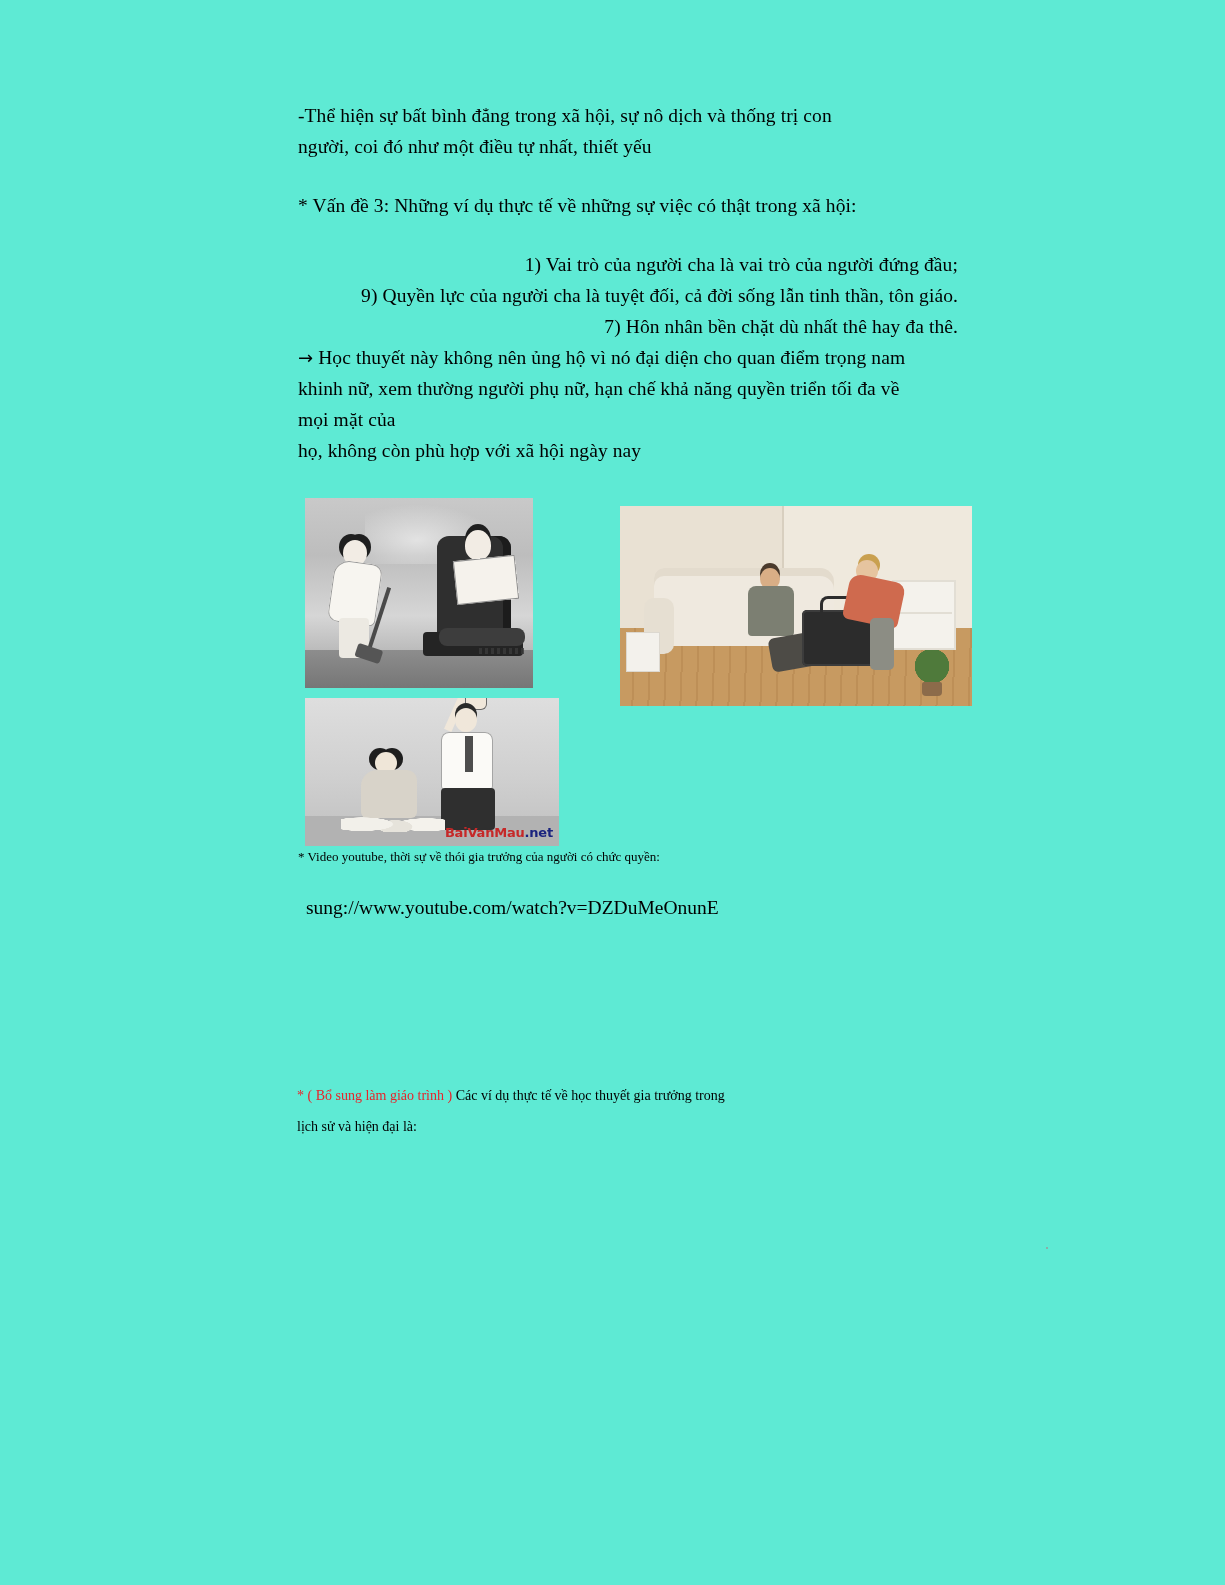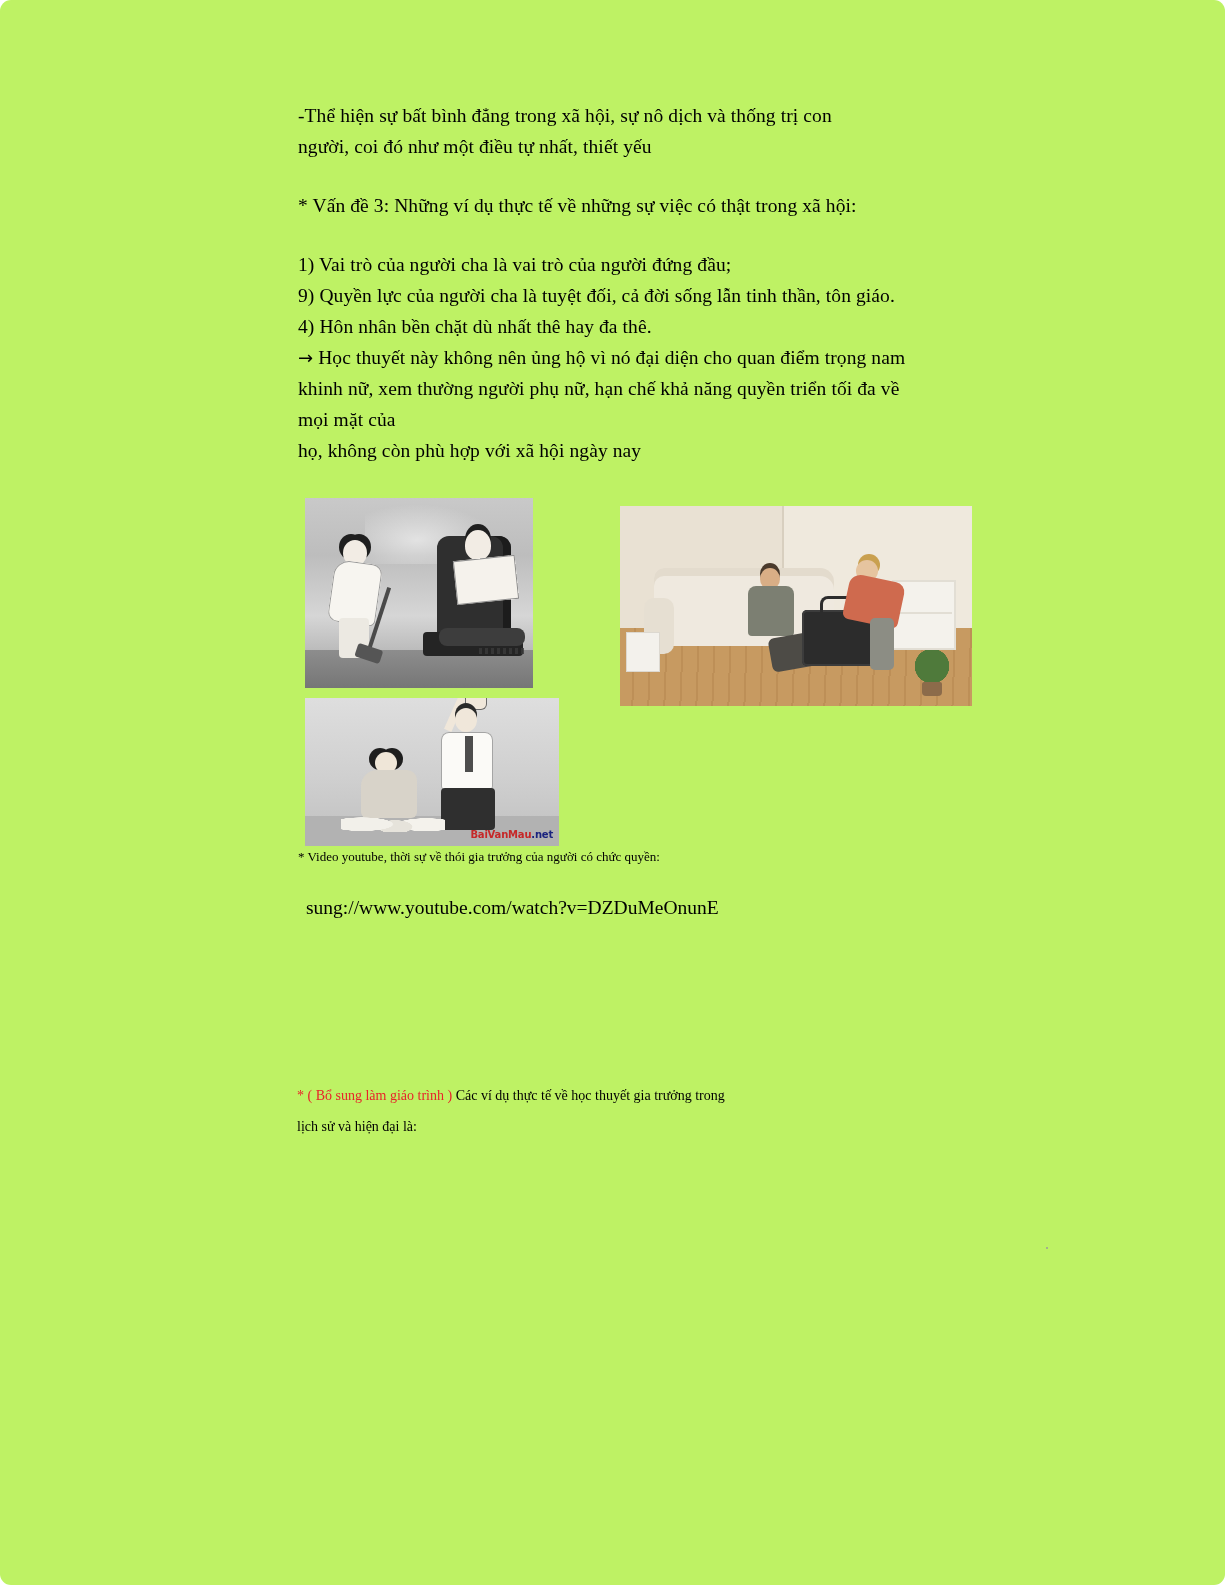--- a/index.html
+++ b/index.html
@@ -13,38 +13,37 @@
     position: relative;
     font-family: "Liberation Serif", serif;
     color: #000000;
     overflow: hidden;
   }
   .page {
     position: absolute;
     left: 0; top: 0;
     width: 1225px;
     height: 1585px;
-    background: #bef264;
-    border-radius: 11px;
+    background: #5eead4;
   }
   .content {
     position: absolute;
     left: 298px;
     top: 100px;
     width: 660px;
   }
   p.para {
     margin: 0;
     font-size: 19.5px;
     line-height: 31px;
     letter-spacing: 0.1px;
   }
   .spacer-md { height: 28px; }
 
-  .list-block p.para { margin: 0; }
+  .list-block p.para { margin: 0; text-align: right; }
 
   .images-row {
     position: relative;
     margin-top: 32px;
     height: 190px;
   }
 
   
   .img1 {
     position: absolute;
@@ -249,21 +248,21 @@
   }
   .img3 .dishes {
     position:absolute; left:36px; bottom:14px; width:104px; height:26px;
     background: radial-gradient(ellipse at 20% 70%, #f2f0ea 0 26%, rgba(0,0,0,0) 27%),
                 radial-gradient(ellipse at 52% 80%, #e6e3db 0 22%, rgba(0,0,0,0) 23%),
                 radial-gradient(ellipse at 82% 72%, #f4f2ec 0 24%, rgba(0,0,0,0) 25%);
   }
   .img3 .wm {
     position:absolute; right:6px; bottom:6px;
     font-family: "DejaVu Sans", sans-serif;
-    font-size: 10px; font-weight: 700;
+    font-size: 13px; font-weight: 700;
     letter-spacing: -0.2px;
     white-space: nowrap;
   }
   .img3 .wm .b { color:#c62828; }
   .img3 .wm .c { color:#1a237e; }
 
   .caption-video {
     position:absolute; left:298px; top:842px; width:680px;
     font-size:13px; line-height:30px;
   }
@@ -298,21 +297,21 @@
 
     <div class="spacer-md"></div>
 
     <p class="para">* Vấn đề 3: Những ví dụ thực tế về những sự việc có thật trong xã hội:</p>
 
     <div class="spacer-md"></div>
 
     <div class="list-block">
       <p class="para">1) Vai trò của người cha là vai trò của người đứng đầu;</p>
       <p class="para">9) Quyền lực của người cha là tuyệt đối, cả đời sống lẫn tinh thần, tôn giáo.</p>
-      <p class="para">4) Hôn nhân bền chặt dù nhất thê hay đa thê.</p>
+      <p class="para">7) Hôn nhân bền chặt dù nhất thê hay đa thê.</p>
     </div>
 
     <p class="para">
       <span class="arrow">→</span>
       <span>Học thuyết này không nên ủng hộ vì nó đại diện cho quan điểm trọng nam</span><br>
       <span>khinh nữ, xem thường người phụ nữ, hạn chế khả năng quyền triển tối đa về</span><br>
       <span>mọi mặt của</span><br>
       <span>họ, không còn phù hợp với xã hội ngày nay</span>
     </p>
 

